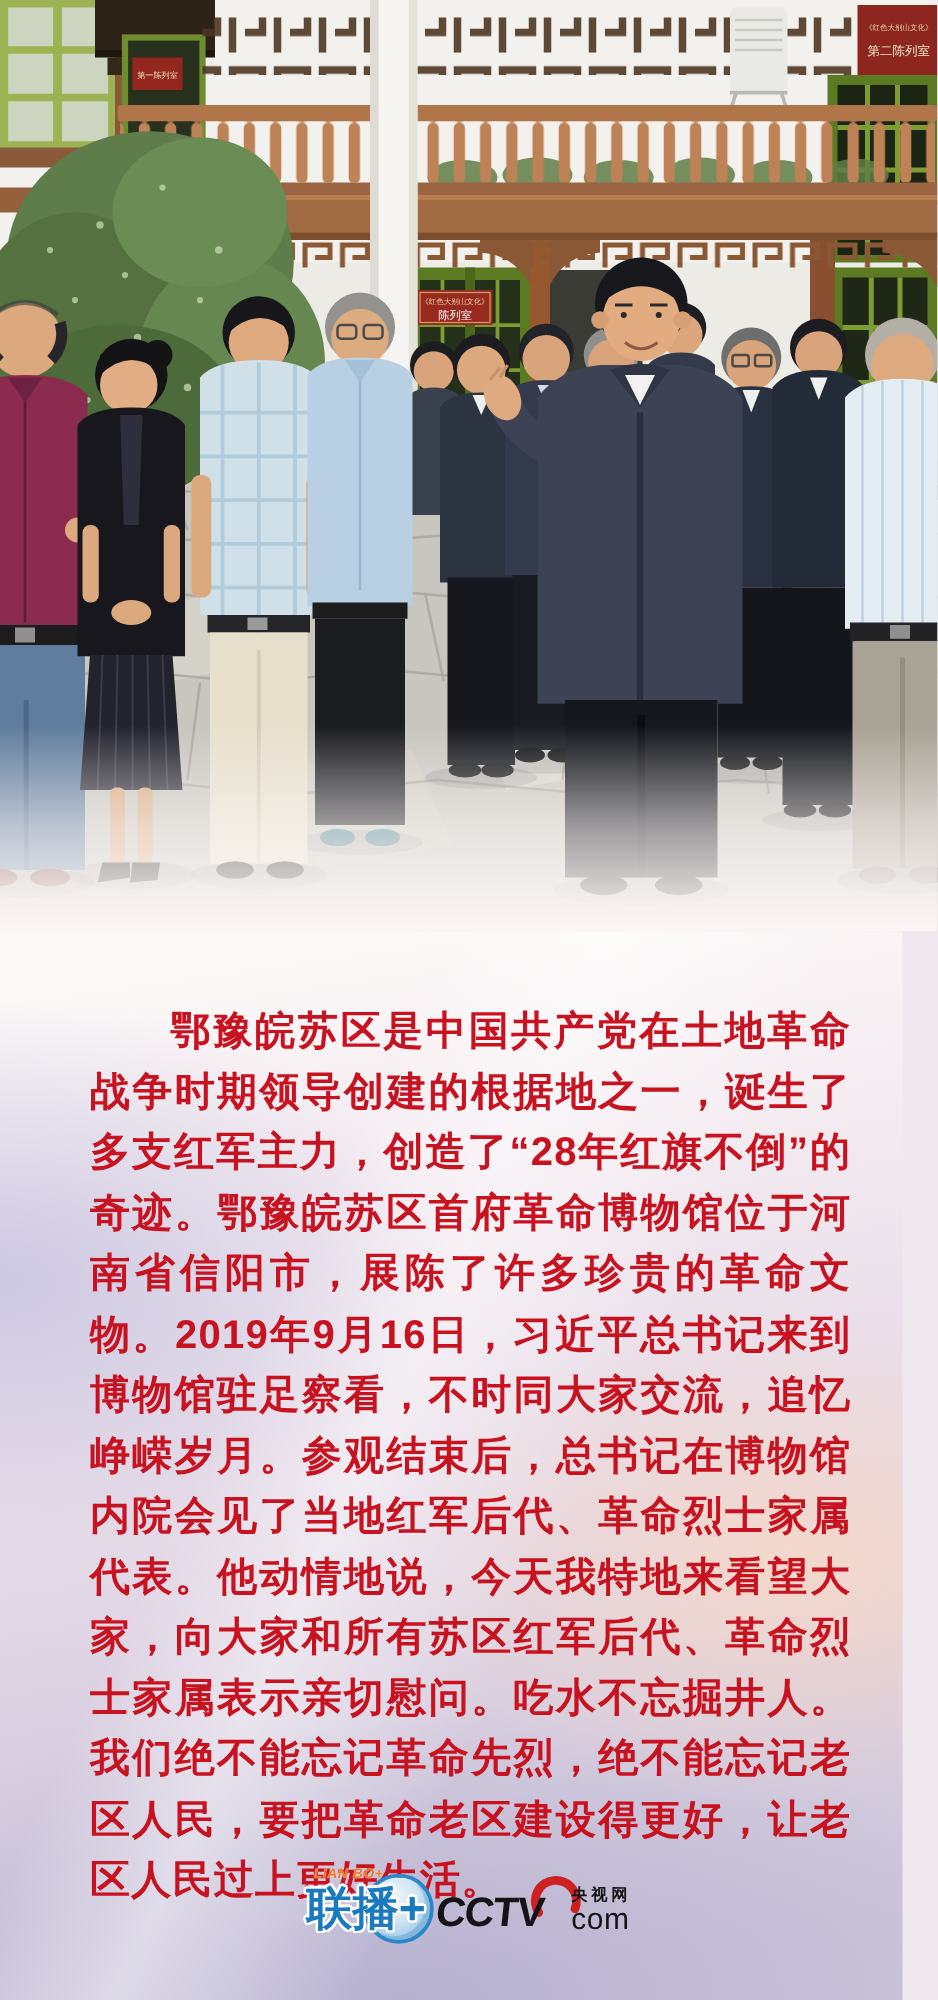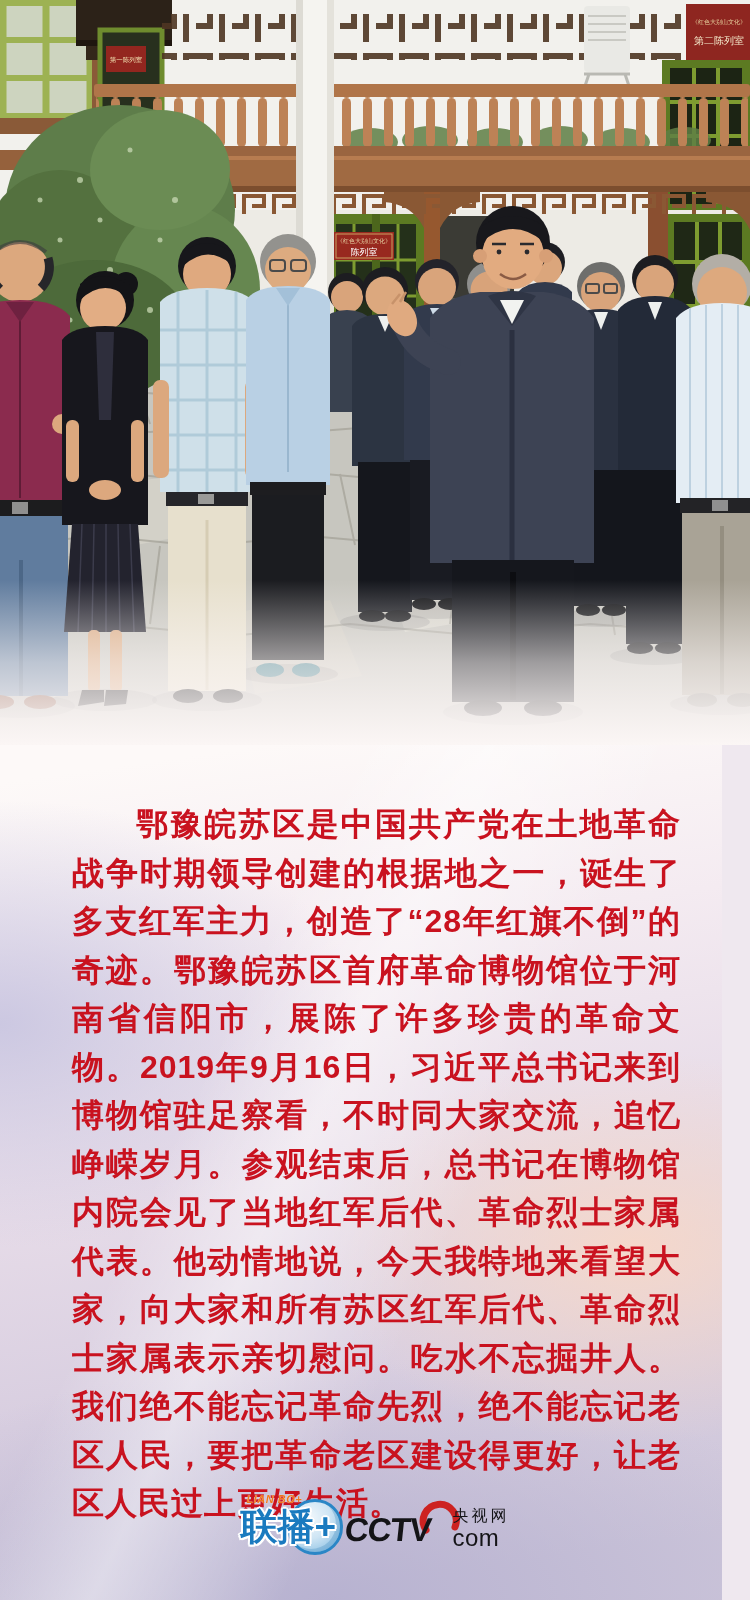--- a/index.html
+++ b/index.html
@@ -55,21 +55,21 @@
   }
 
   
   .cctv-logo{position:relative;display:flex;align-items:center;height:66px;flex:0 0 auto;padding-top:8px;}
   .cctv-word{
     font-size:33px;font-weight:900;color:#141417;letter-spacing:-1px;
     transform:skewX(-6deg);line-height:1;
   }
   .cctv-swoosh{width:52px;height:52px;margin-left:-16px;margin-top:-26px;flex:0 0 auto;}
   .cctv-right{display:flex;flex-direction:column;margin-left:-14px;margin-top:-2px;}
-  .cctv-cn{font-size:16px;font-weight:400;color:#141417;letter-spacing:3px;line-height:1.2;}
+  .cctv-cn{font-size:13px;font-weight:700;color:#141417;letter-spacing:3px;line-height:1.2;}
   .cctv-com{font-size:24px;font-weight:400;color:#141417;line-height:1;letter-spacing:.5px;}
 </style>
 </head>
 <body>
 
 <div class="poster">
 
   <div class="photo">
     <svg viewBox="0 0 750 745" width="750" height="745">
       <defs>

